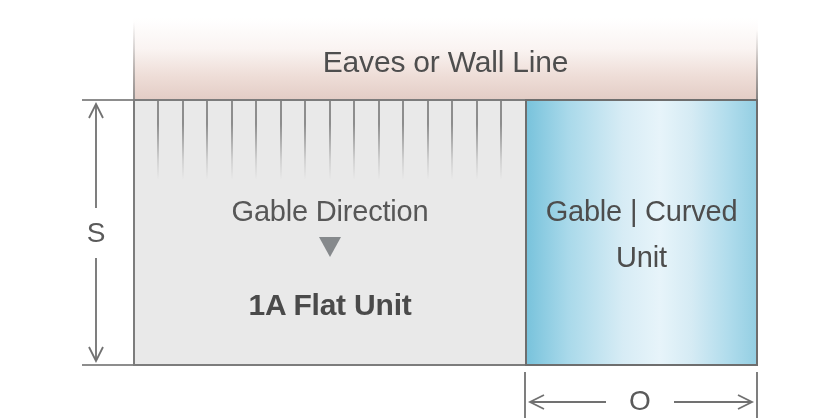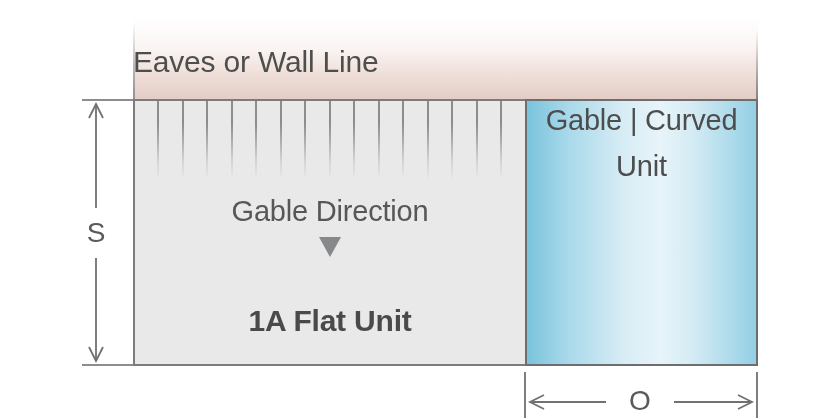--- a/index.html
+++ b/index.html
@@ -21,21 +21,21 @@
     position: absolute;
     left: 133px; top: 18px;
     width: 625px; height: 81px;
     background: linear-gradient(to bottom,
       #ffffff 0%, #faf4f2 38%, #eeddd7 72%, #e3cdc6 100%);
   }
   .eaves-band .band-label {
     position: absolute;
     left: 0; top: 25px;
     width: 100%;
-    text-align: left;
+    text-align: center;
     font-size: 30px;
     line-height: 38px;
     letter-spacing: -0.2px;
     color: #4e4e4e;
   }
   .eaves-edge {
     position: absolute; top: 0;
     width: 2px; height: 81px;
   }
   .eaves-edge.left  { left: 0;  background: linear-gradient(to bottom, rgba(140,140,140,0) 5%, rgba(135,135,135,0.85) 100%); }
@@ -80,21 +80,21 @@
     position: absolute;
     left: 50%; top: 136px;
     transform: translateX(-50%);
     width: 0; height: 0;
     border-left: 11px solid transparent;
     border-right: 11px solid transparent;
     border-top: 20px solid #86898c;
   }
   .flat-unit-name {
     position: absolute;
-    left: 0; top: 200px;
+    left: 0; top: 184px;
     width: 100%;
     text-align: center;
     font-size: 30px;
     line-height: 39px;
     font-weight: 700;
     letter-spacing: -0.2px;
     color: #4a4a4a;
   }
 
   
@@ -102,20 +102,21 @@
     position: absolute;
     left: 525px; top: 99px;
     width: 233px; height: 267px;
     border: 2px solid #6e6e6e;
     background: linear-gradient(to right,
       #79c3dc 0%, #a9d9ea 18%, #d7ecf5 42%,
       #e7f4fa 58%, #d5ebf4 72%, #b0dcec 88%, #94cfe3 100%);
     display: flex;
     flex-direction: column;
     align-items: center;
+    padding-top: 91px;
   }
   .gable-panel .gable-line {
     font-size: 29px;
     line-height: 39px;
     letter-spacing: -0.2px;
     color: #4d4d4d;
     text-align: center;
   }
   .gable-panel .gable-line + .gable-line { margin-top: 7px; text-align: center; }
 

